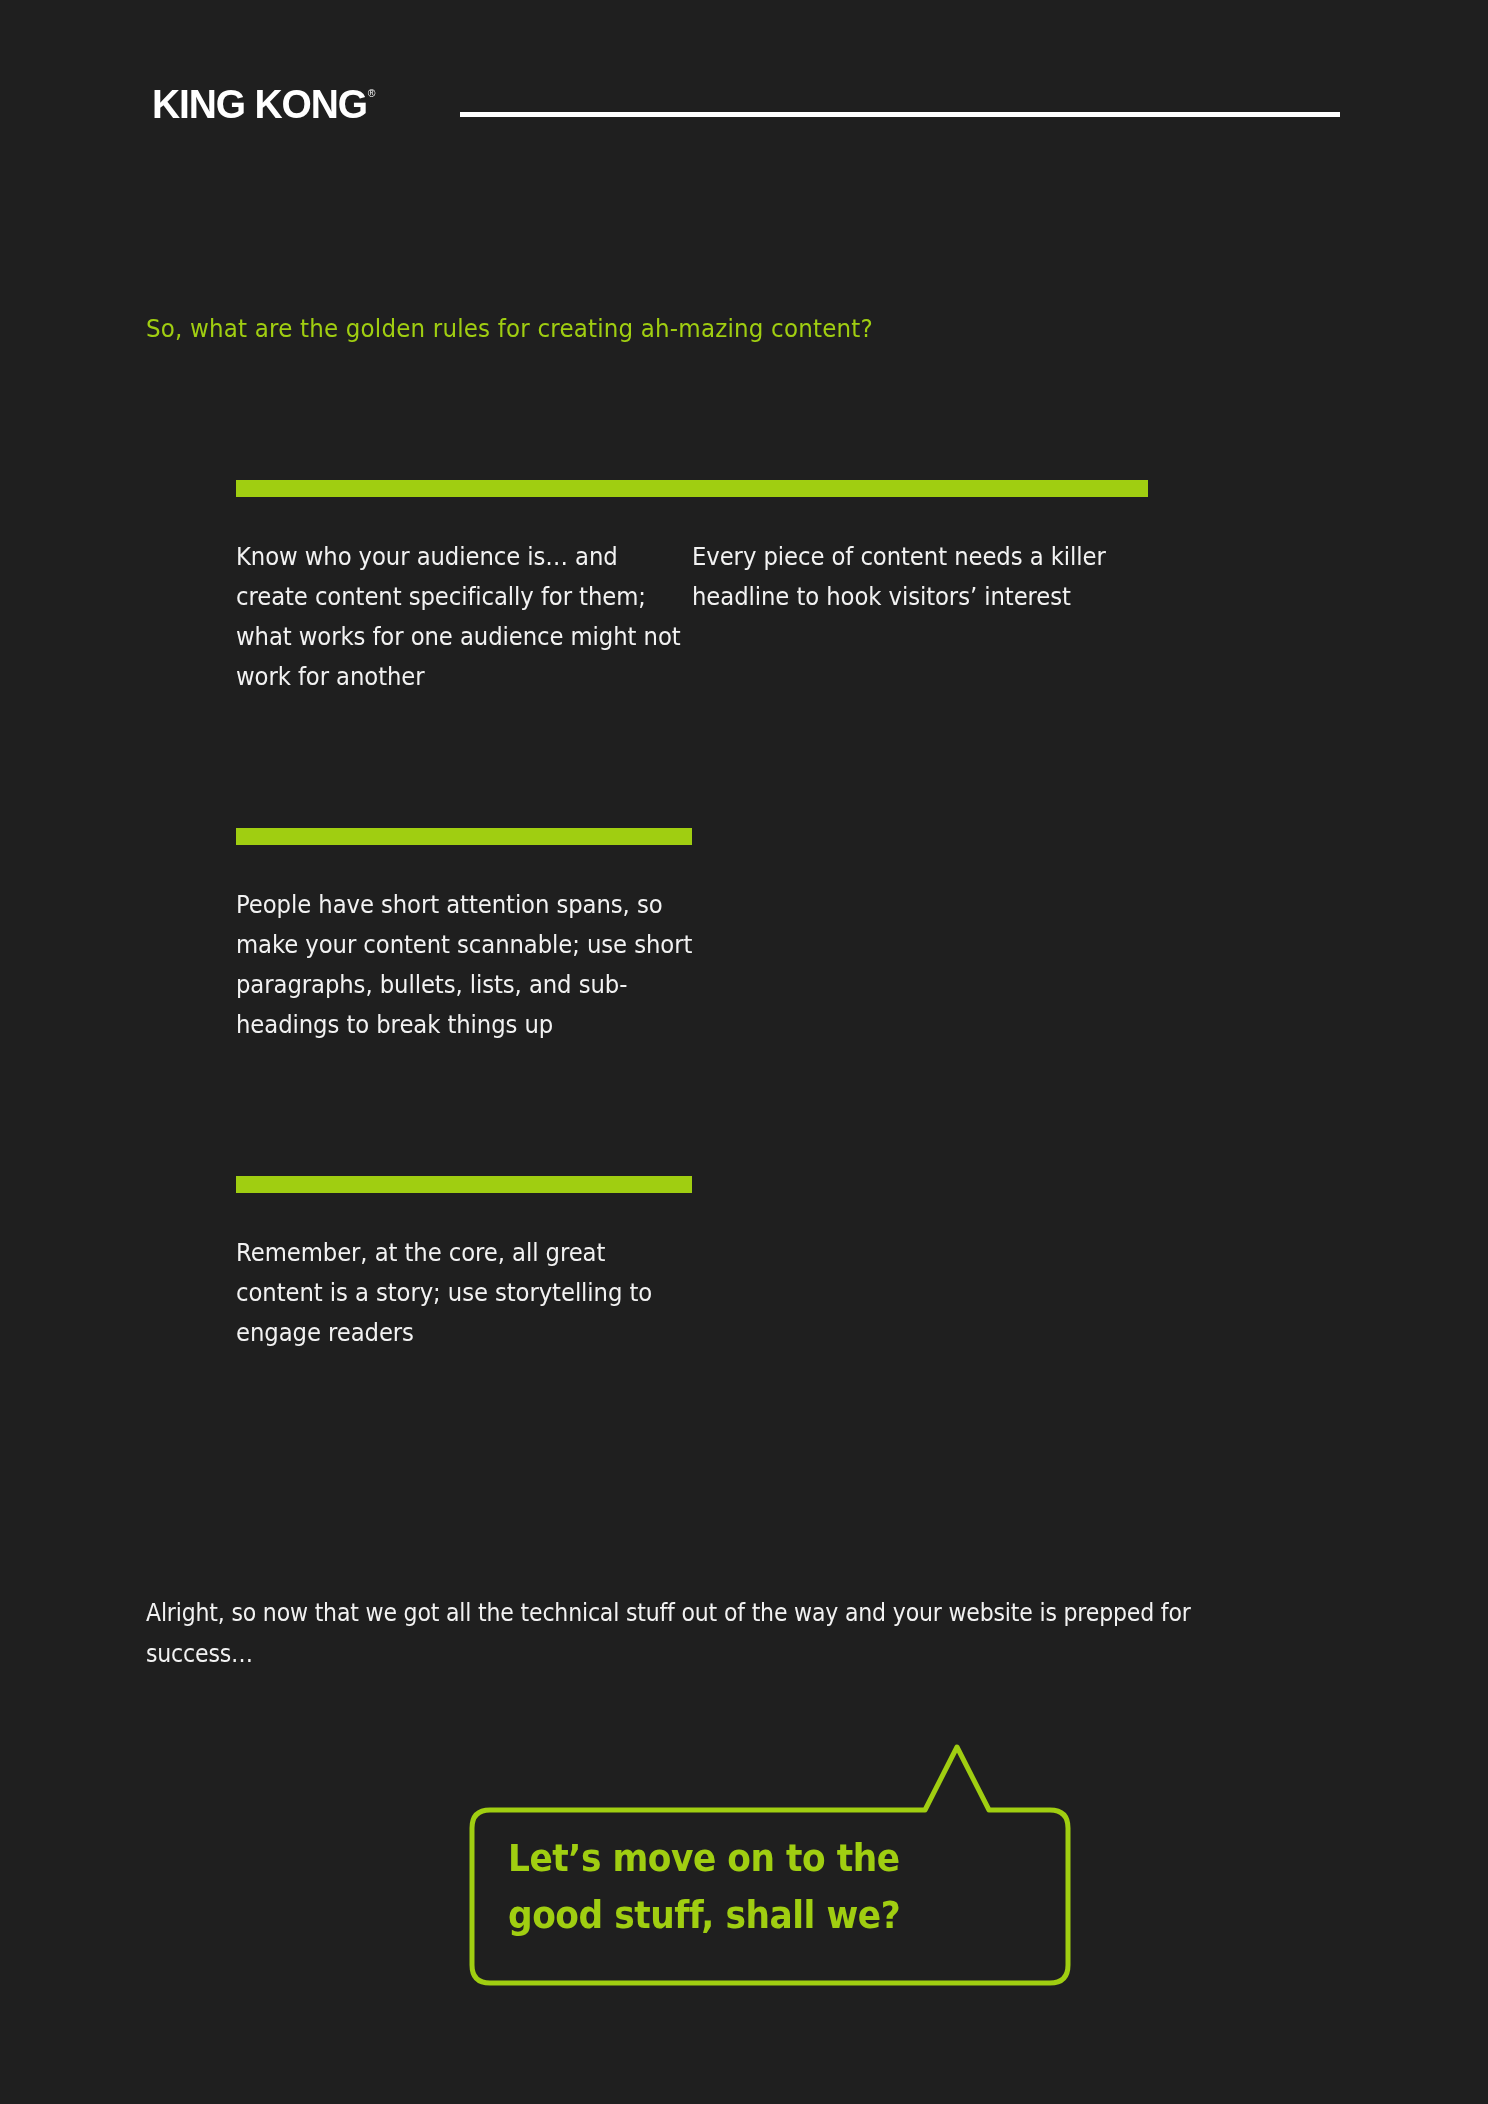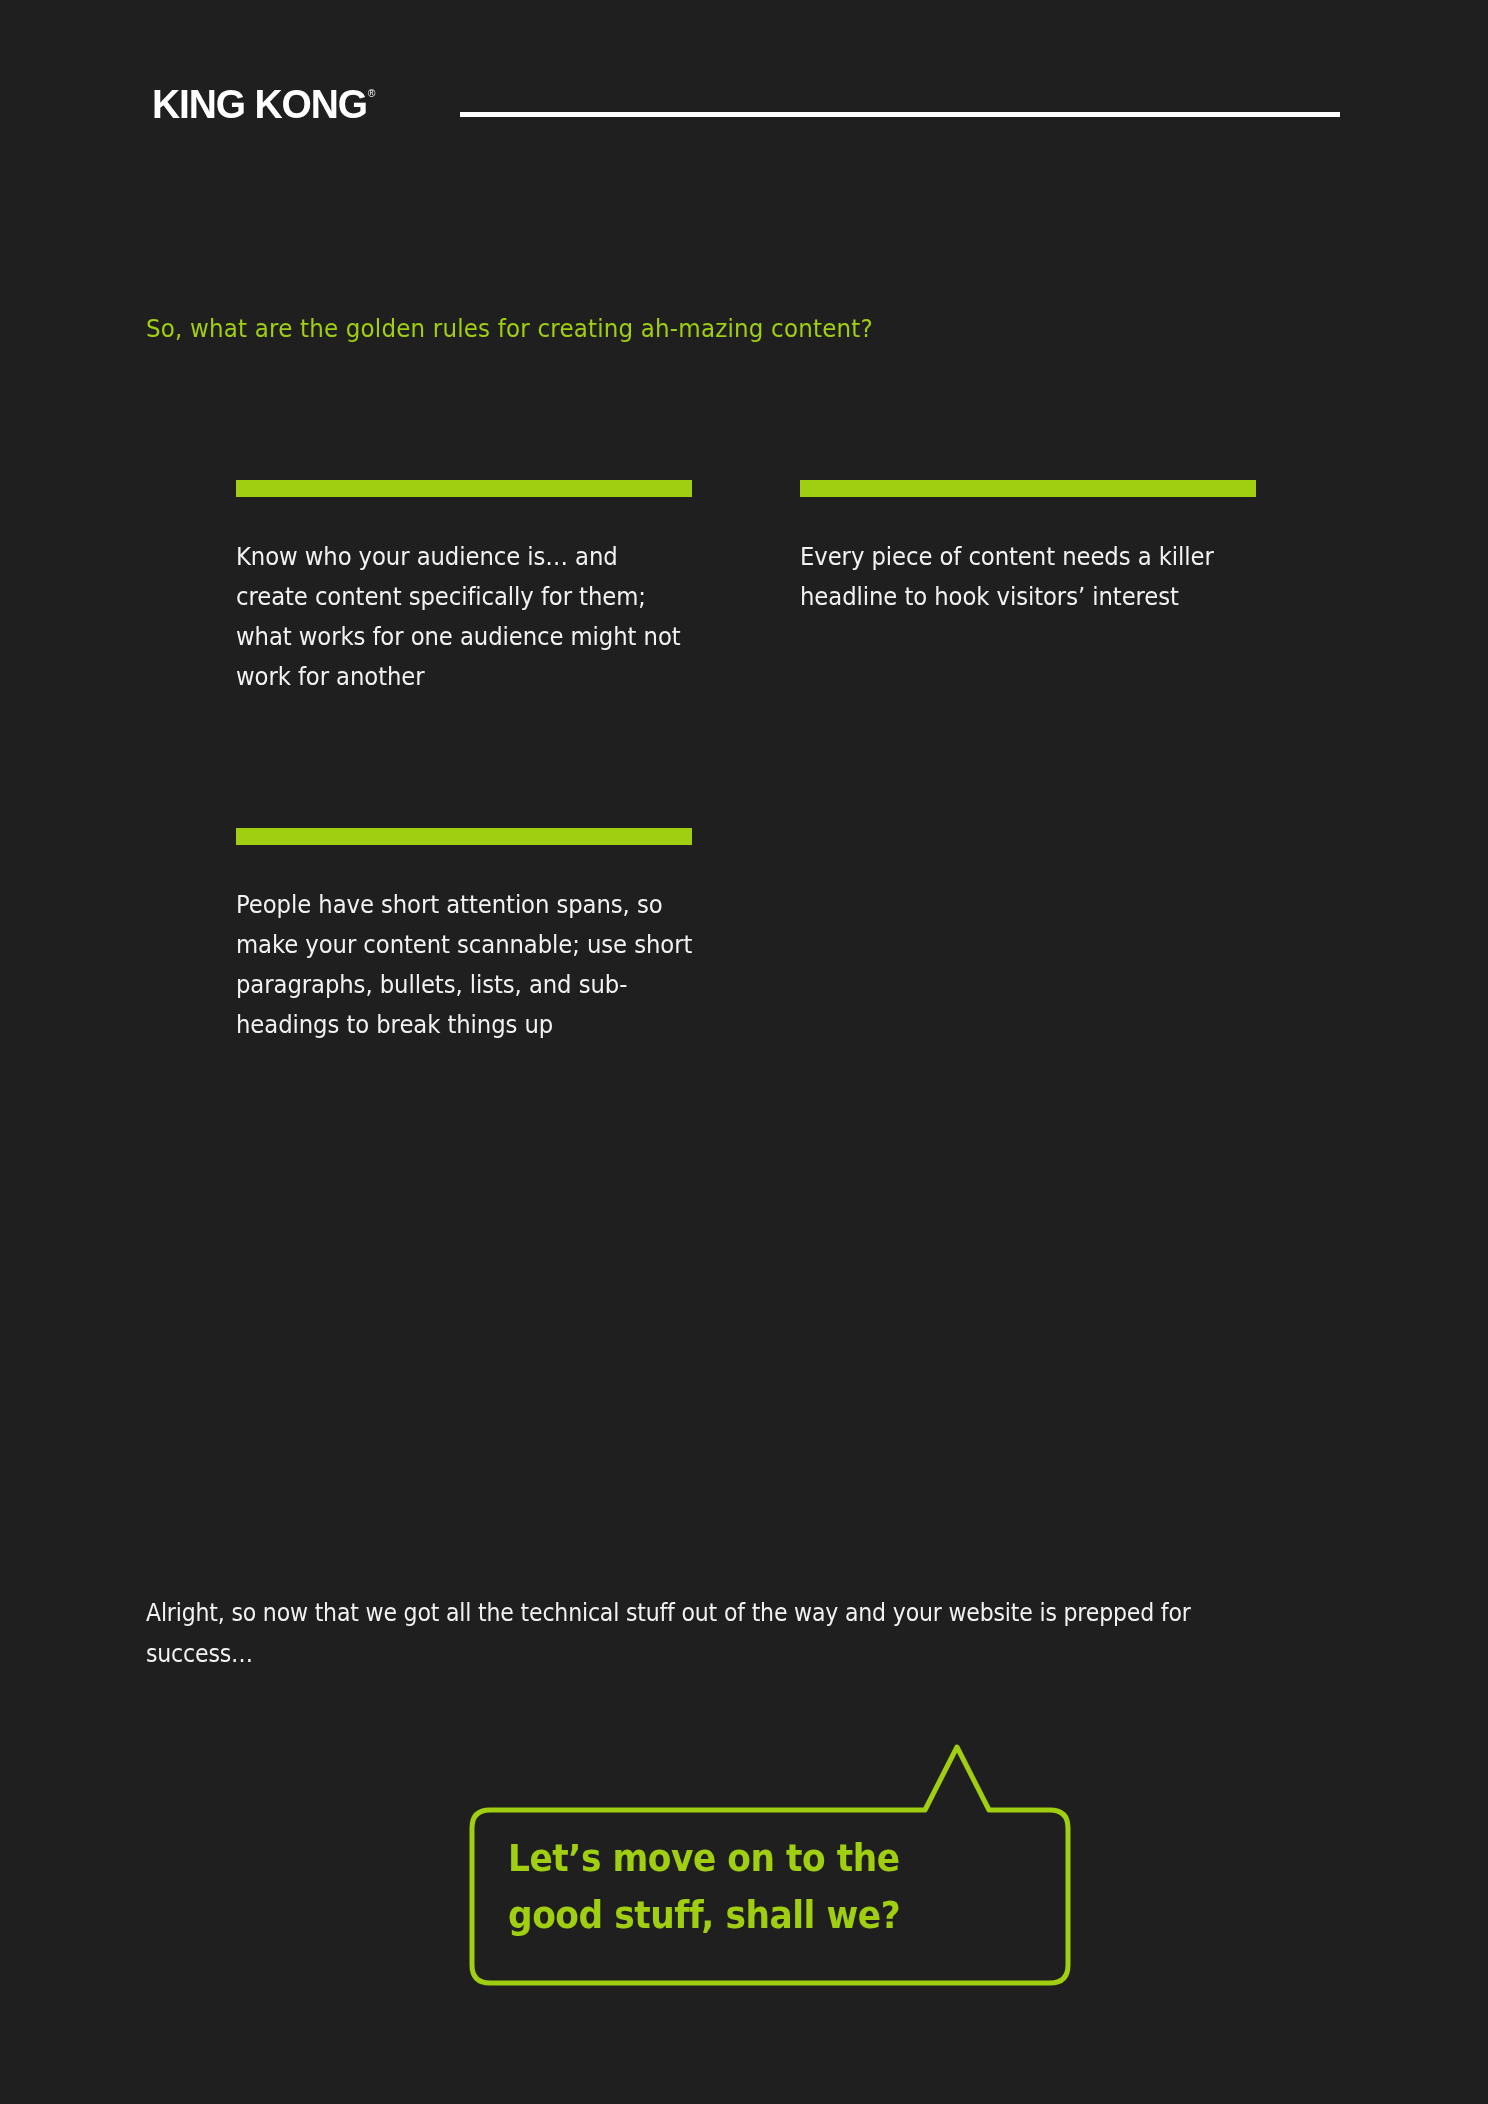--- a/index.html
+++ b/index.html
@@ -78,21 +78,20 @@
   .rules-grid {
     position:absolute;
     left:236px;
     top:480px;
     width:1020px;
   }
 
   .rule-row {
     position:relative;
     display:flex;
-    gap:108px;
   }
   .rule-row.row-1 { height:348px; }
   .rule-row.row-2 { height:348px; }
   .rule-row.row-3 { height:260px; }
 
   .rule-card {
     width:456px;
     position:relative;
   }
 
@@ -184,20 +183,24 @@
   </div>
 
   <div class="rule-row row-2">
     <div class="rule-card">
       <div class="rule-bar"></div>
       <div class="rule-text">People have short attention spans, so make your content scannable; use short paragraphs, bullets, lists, and sub-headings to break things up</div>
     </div>
   </div>
 
   <div class="rule-row row-3">
+    <div class="rule-card">
+      <div class="rule-bar"></div>
+      <div class="rule-text">Remember, at the core, all great content is a story; use storytelling to engage readers</div>
+    </div>
   </div>
 
 </div>
 
 <div class="closing-paragraph">Alright, so now that we got all the technical stuff out of the way and your website is prepped for success…</div>
 
 <div class="speech-bubble-wrap">
   <svg viewBox="0 0 620 270" aria-hidden="true">
     <path d="M 30 80
              Q 30 80 30 80

